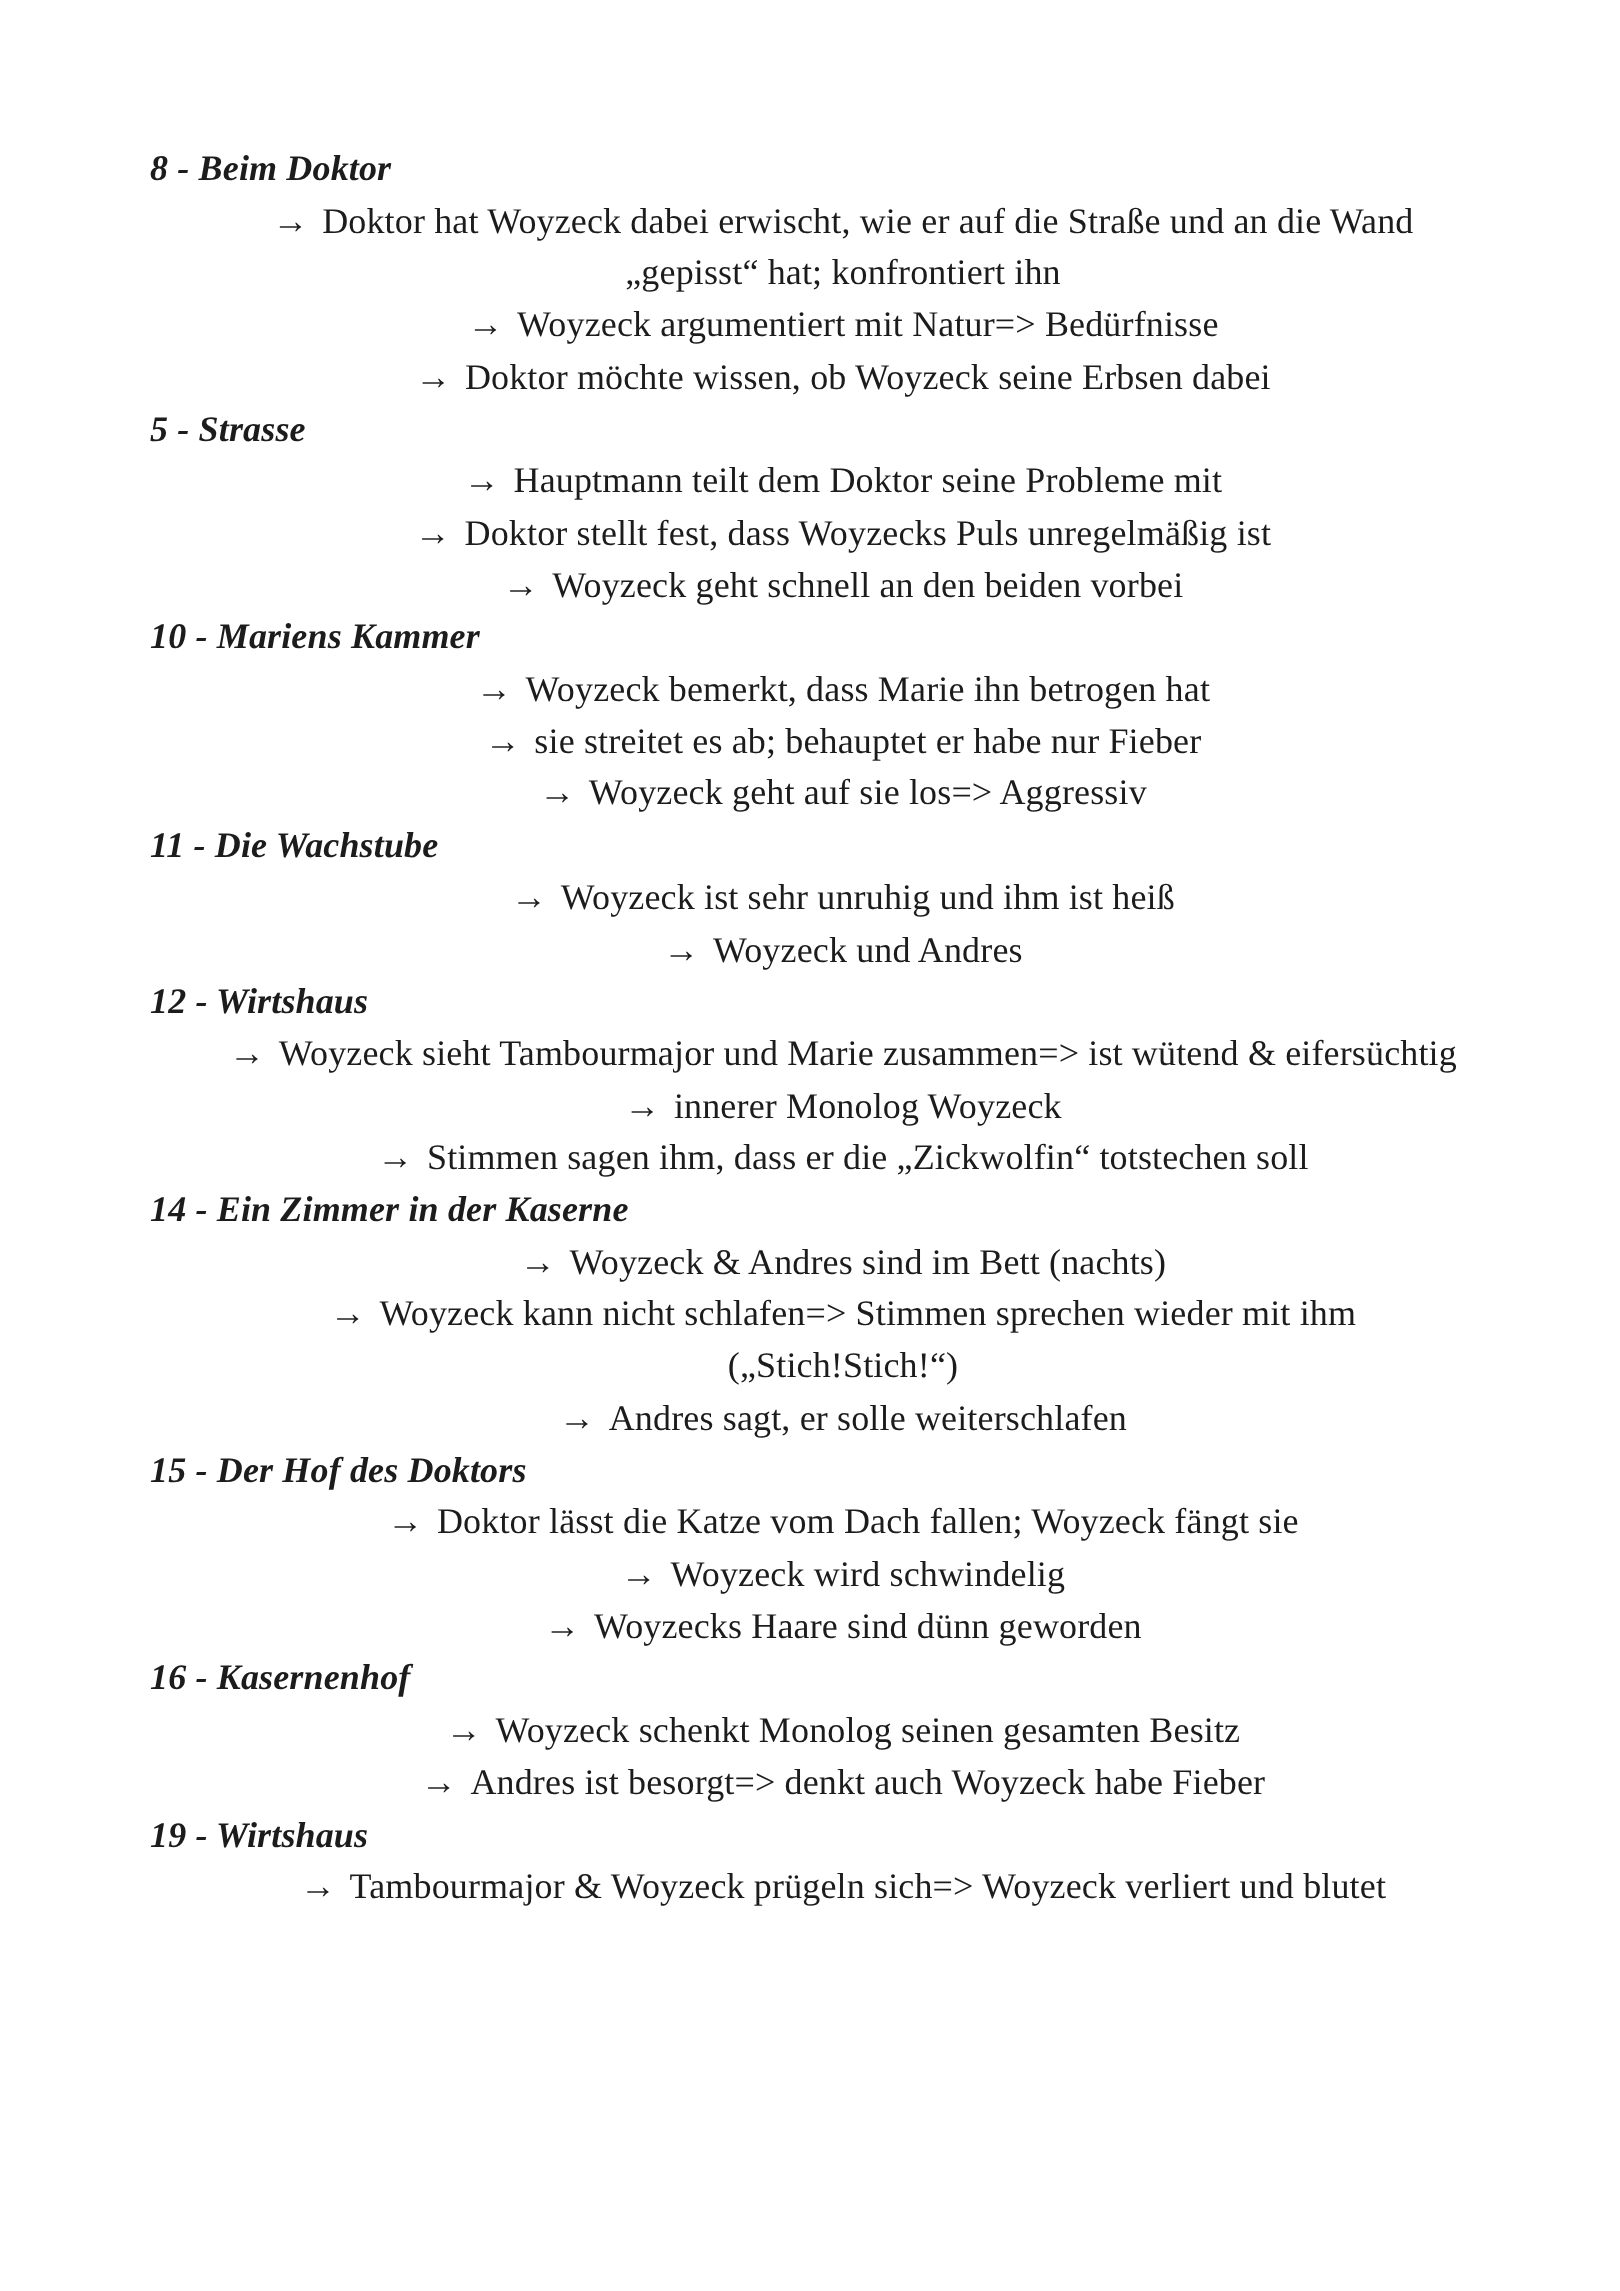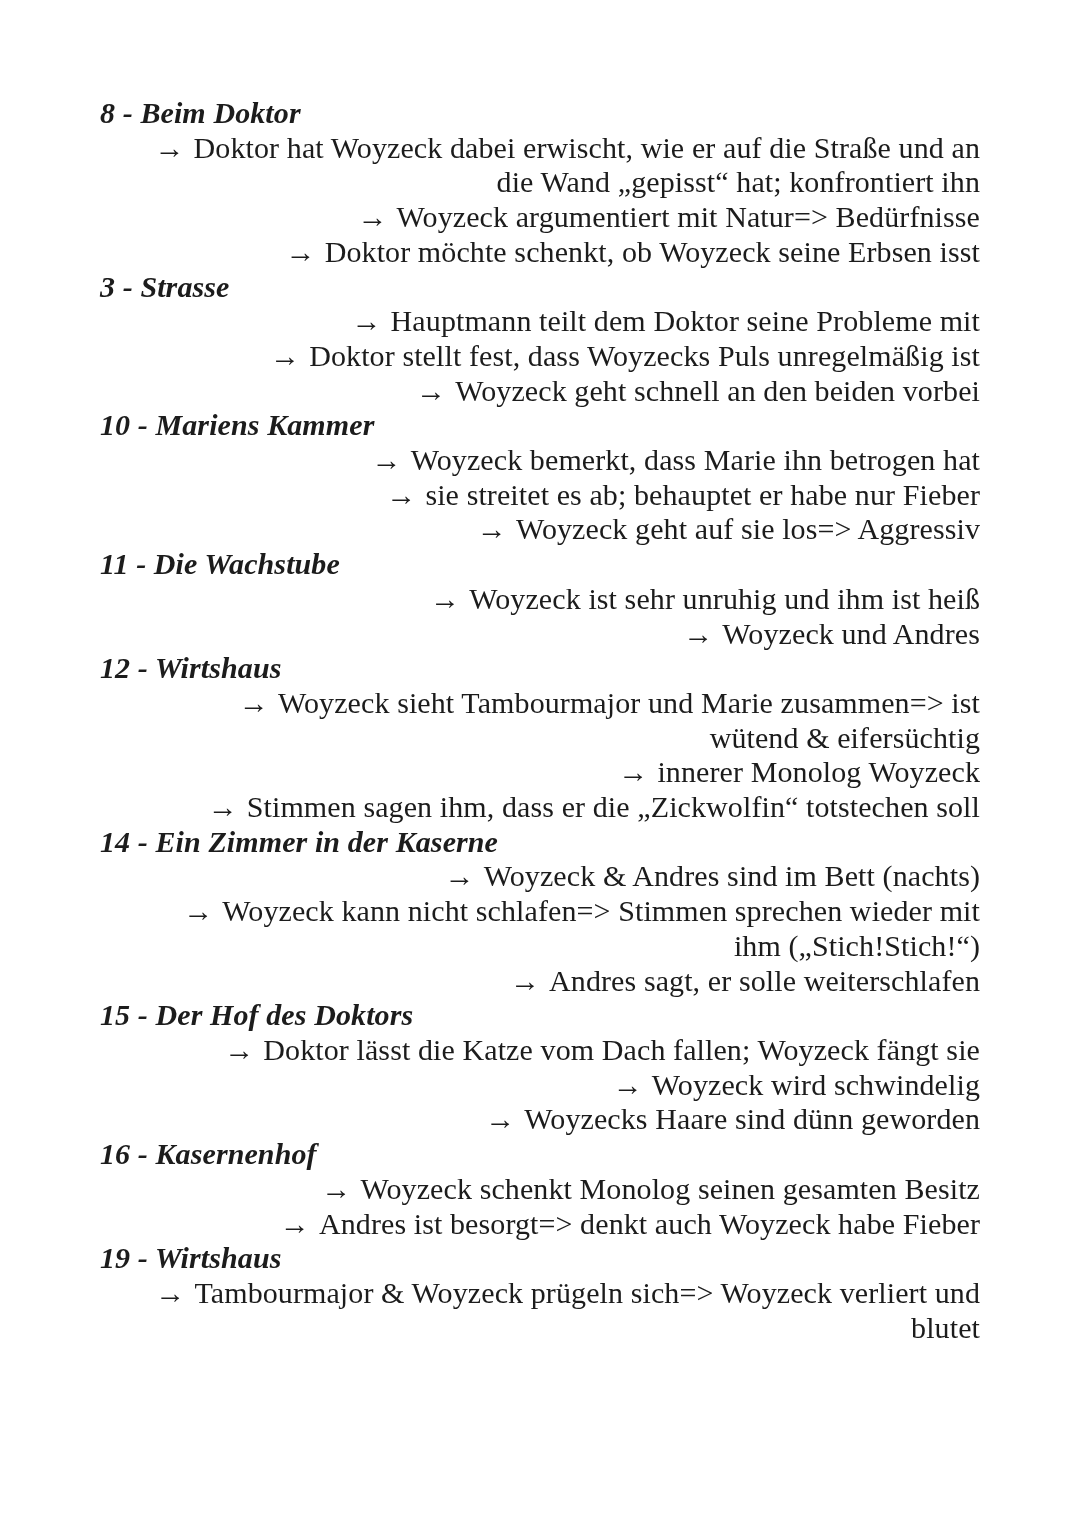--- a/index.html
+++ b/index.html
@@ -15,47 +15,47 @@
     overflow: hidden;
   }
   .doc-page {
     box-sizing: border-box;
     width: 1080px;
     height: 1527px;
     padding: 96px 100px 0 100px;
     background: #ffffff;
   }
   .doc-content {
-    font-size: 30px;
+    font-size: 24px;
     line-height: 34.7px;
     letter-spacing: 0.1px;
   }
   .section-heading {
     font-weight: bold;
     font-style: italic;
   }
   .note-item {
-    text-align: right;
+    text-align: center;
     margin-left: 44px;
   }
   .arrow-glyph {
     display: inline;
     padding-right: 9px;
   }
 </style>
 </head>
 <body>
 
 <div class="doc-page">
   <div class="doc-content" id="doc-content">
       <div class="section-heading">8 - Beim Doktor</div>
       <div class="note-item"><span class="arrow-glyph">→</span><span>Doktor hat Woyzeck dabei erwischt, wie er auf die Straße und an die Wand „gepisst“ hat; konfrontiert ihn</span></div>
       <div class="note-item"><span class="arrow-glyph">→</span><span>Woyzeck argumentiert mit Natur=&gt; Bedürfnisse</span></div>
-      <div class="note-item"><span class="arrow-glyph">→</span><span>Doktor möchte schenkt, ob Woyzeck seine Erbsen isst</span></div>
-      <div class="section-heading">3 - Strasse</div>
+      <div class="note-item"><span class="arrow-glyph">→</span><span>Doktor möchte wissen, ob Woyzeck seine Erbsen dabei</span></div>
+      <div class="section-heading">5 - Strasse</div>
       <div class="note-item"><span class="arrow-glyph">→</span><span>Hauptmann teilt dem Doktor seine Probleme mit</span></div>
       <div class="note-item"><span class="arrow-glyph">→</span><span>Doktor stellt fest, dass Woyzecks Puls unregelmäßig ist</span></div>
       <div class="note-item"><span class="arrow-glyph">→</span><span>Woyzeck geht schnell an den beiden vorbei</span></div>
       <div class="section-heading">10 - Mariens Kammer</div>
       <div class="note-item"><span class="arrow-glyph">→</span><span>Woyzeck bemerkt, dass Marie ihn betrogen hat</span></div>
       <div class="note-item"><span class="arrow-glyph">→</span><span>sie streitet es ab; behauptet er habe nur Fieber</span></div>
       <div class="note-item"><span class="arrow-glyph">→</span><span>Woyzeck geht auf sie los=&gt; Aggressiv</span></div>
       <div class="section-heading">11 - Die Wachstube</div>
       <div class="note-item"><span class="arrow-glyph">→</span><span>Woyzeck ist sehr unruhig und ihm ist heiß</span></div>
       <div class="note-item"><span class="arrow-glyph">→</span><span>Woyzeck und Andres</span></div>

